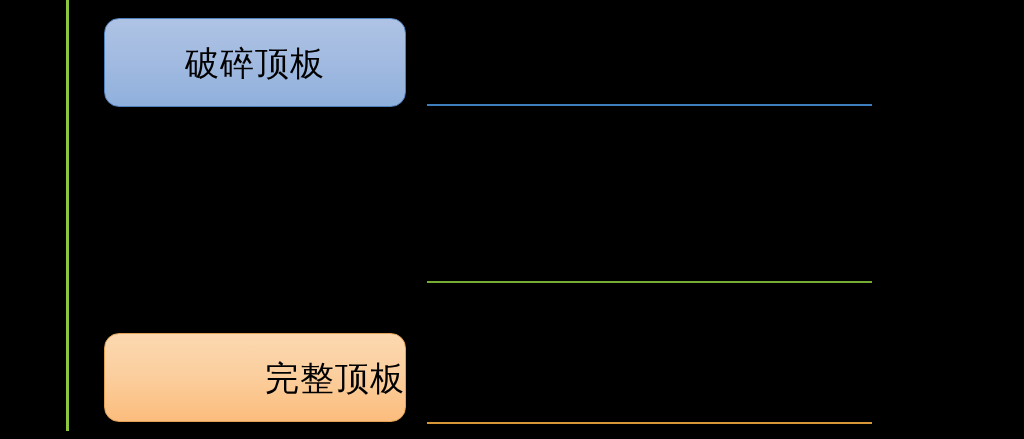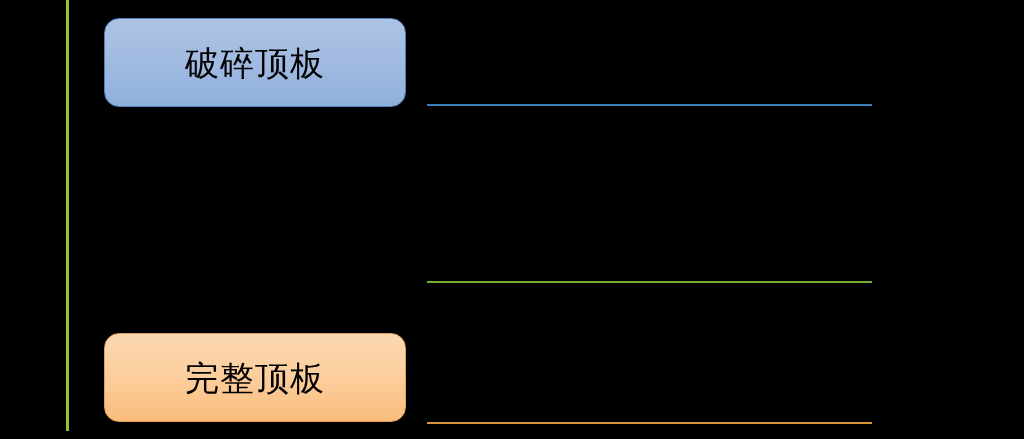--- a/index.html
+++ b/index.html
@@ -64,20 +64,21 @@
     border: 1px solid #77a344;
   }
   #box-medium .cat-label {
     font-size: 33px;
     letter-spacing: 0px;
   }
   #box-intact {
     top: 333px;
     background: linear-gradient(180deg, #fcd8b0 0%, #fbcf9f 45%, #fbbd7d 100%);
     border: 1px solid #e2a155;
+    justify-content: flex-end;
   }
 
   
   .rule {
     position: absolute;
     left: 427px;
     width: 597px;
     height: 2px;
   }
   #rule-broken { top: 104px; background: #3e7ebc; }

